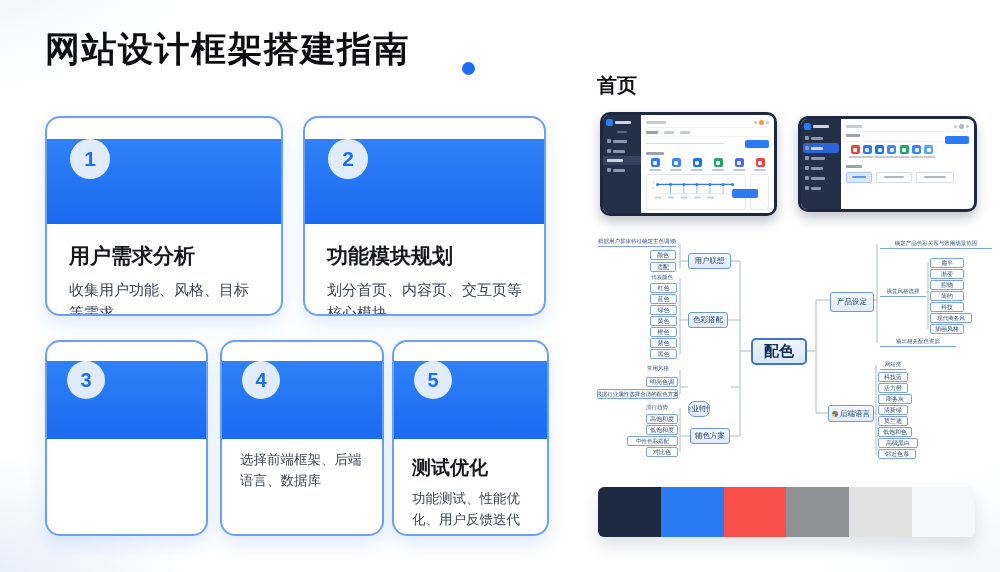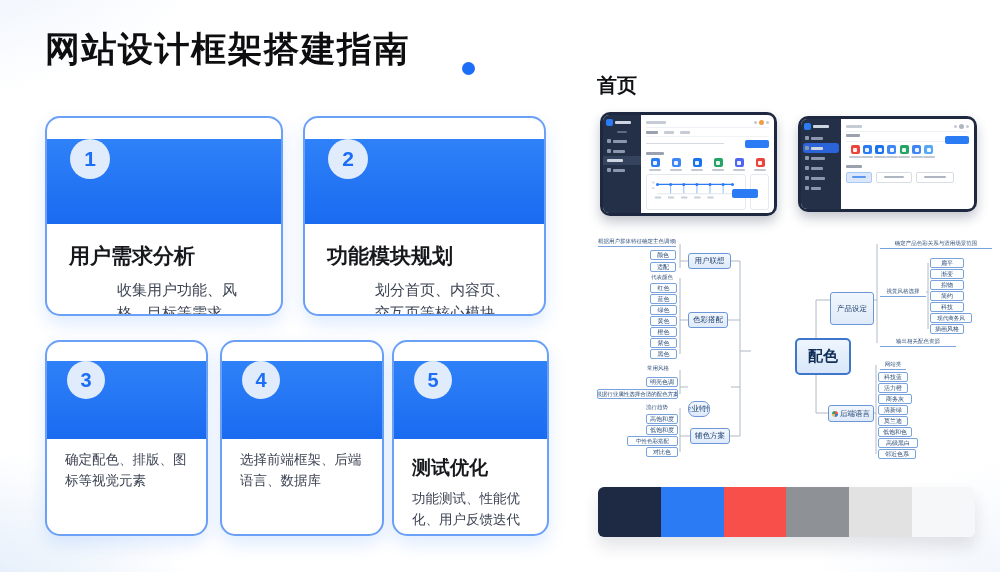--- a/index.html
+++ b/index.html
@@ -30,21 +30,21 @@
   .num{border-radius:50%;background:#e0ebfc;color:#1b6ef5;font-weight:700;
     display:flex;align-items:center;justify-content:center;}
   .row1 .num{width:40px;height:40px;font-size:21px;margin:21px 0 0 23px;}
   .row2 .num{width:38px;height:38px;font-size:20px;margin:19px 0 0 20px;}
   .card .body{padding:13px 20px 0 22px;}
   .row2 .body{padding:11px 14px 0 18px;}
   .card h2{margin:5px 0 8px;color:#17181c;}
   .row1 h2{font-size:21px;}
   .row2 h2{font-size:19px;}
   .card p{margin:0;color:#3c4352;line-height:1.55;}
-  .row1 p{font-size:15px;margin-left:48px;}
+  .row1 p{font-size:15px;}
   .row2 p{font-size:13.5px;}
   
   .homepage-label{position:absolute;left:597px;top:72px;font-size:20px;font-weight:700;color:#101114;}
   
   .device{position:absolute;background:#1e2840;border-radius:10px;padding:3px;
     box-shadow:0 6px 12px rgba(20,30,60,.25);box-sizing:border-box;}
   .d1{left:600px;top:112px;width:177px;height:104px;}
   .d2{left:798px;top:116px;width:179px;height:96px;}
   .screen{width:100%;height:100%;background:#fff;border-radius:6px;display:flex;overflow:hidden;}
   .sdbar{background:#243047;display:flex;flex-direction:column;flex-shrink:0;}
@@ -139,21 +139,20 @@
     <div class="body">
       <h2>功能模块规划</h2>
       <p>划分首页、内容页、交互页等核心模块</p>
     </div>
   </div>
   <div class="card row2 card3">
     <div class="head">
       <div class="num">3</div>
     </div>
     <div class="body">
-      <p>确定配色、排版、图标等视觉元素</p>
     </div>
   </div>
   <div class="card row2 card4">
     <div class="head">
       <div class="num">4</div>
     </div>
     <div class="body">
       <p>选择前端框架、后端语言、数据库</p>
     </div>
   </div>
@@ -361,21 +360,21 @@
   </div>
 
   <svg class="mm-lines" width="405" height="235" viewBox="0 0 405 235">
     <path d="M156,116 H145 M145,26 V201 M145,26 H136 M145,85 H133 M145,152 H136 M145,201 H135
              M93,26 H85 M85,9 V33 M93,85 H85 M85,43 V119 M93,152 H85 M85,135 V159 M95,201 H85 M85,173 V217
              M212,116 H221 M221,65 V178 M221,65 H235 M221,178 H233
              M279,65 H282 M282,9 V108 M331,57 H333 M333,28 V94
              M279,178 H281 M281,130 V219" stroke="#b0bac8" stroke-width="1" fill="none"></path>
   </svg>
 
-  <div class="mm-node mm-center" style="left:795px;top:338px;width:56px;height:37px;font-family:Liberation Mono, monospace;">
+  <div class="mm-node mm-center" style="left:751px;top:338px;width:56px;height:27px;font-family:Liberation Mono, monospace;">
     <span>配色</span>
   </div>
 
   <div class="mm-note" style="left:598px;top:238px;width:78px;">根据用户群体特征确定主色调倾向</div>
   <div class="mm-leaf" style="left:650px;top:250px;width:26px;">颜色</div>
   <div class="mm-leaf" style="left:650px;top:262px;width:26px;">适配</div>
   <div class="mm-node" style="left:688px;top:253px;width:43px;height:16px;">
     <span>用户联想</span>
   </div>
 
@@ -400,21 +399,21 @@
 
   <div class="mm-plain" style="left:646px;top:404px;width:32px;">流行趋势</div>
   <div class="mm-leaf" style="left:646px;top:414px;width:32px;">高饱和度</div>
   <div class="mm-leaf" style="left:646px;top:425px;width:32px;">低饱和度</div>
   <div class="mm-leaf mm-wide" style="left:627px;top:436px;width:51px;">中性色彩搭配</div>
   <div class="mm-leaf" style="left:646px;top:447px;width:32px;">对比色</div>
   <div class="mm-node" style="left:690px;top:428px;width:40px;height:16px;">
     <span>辅色方案</span>
   </div>
 
-  <div class="mm-node" style="left:830px;top:292px;width:44px;height:33px;">
+  <div class="mm-node" style="left:830px;top:292px;width:44px;height:20px;">
     <span>产品设定</span>
   </div>
   <div class="mm-note" style="left:880px;top:240px;width:112px;">确定产品色彩关系与适用场景范围</div>
   <div class="mm-note" style="left:880px;top:288px;width:46px;">视觉风格选择</div>
   <div class="mm-leaf" style="left:930px;top:258px;width:34px;">扁平</div>
   <div class="mm-leaf" style="left:930px;top:269px;width:34px;">渐变</div>
   <div class="mm-leaf" style="left:930px;top:280px;width:34px;">拟物</div>
   <div class="mm-leaf" style="left:930px;top:291px;width:34px;">简约</div>
   <div class="mm-leaf" style="left:930px;top:302px;width:34px;">科技</div>
   <div class="mm-leaf mm-wide" style="left:930px;top:313px;width:42px;">现代商务风</div>

